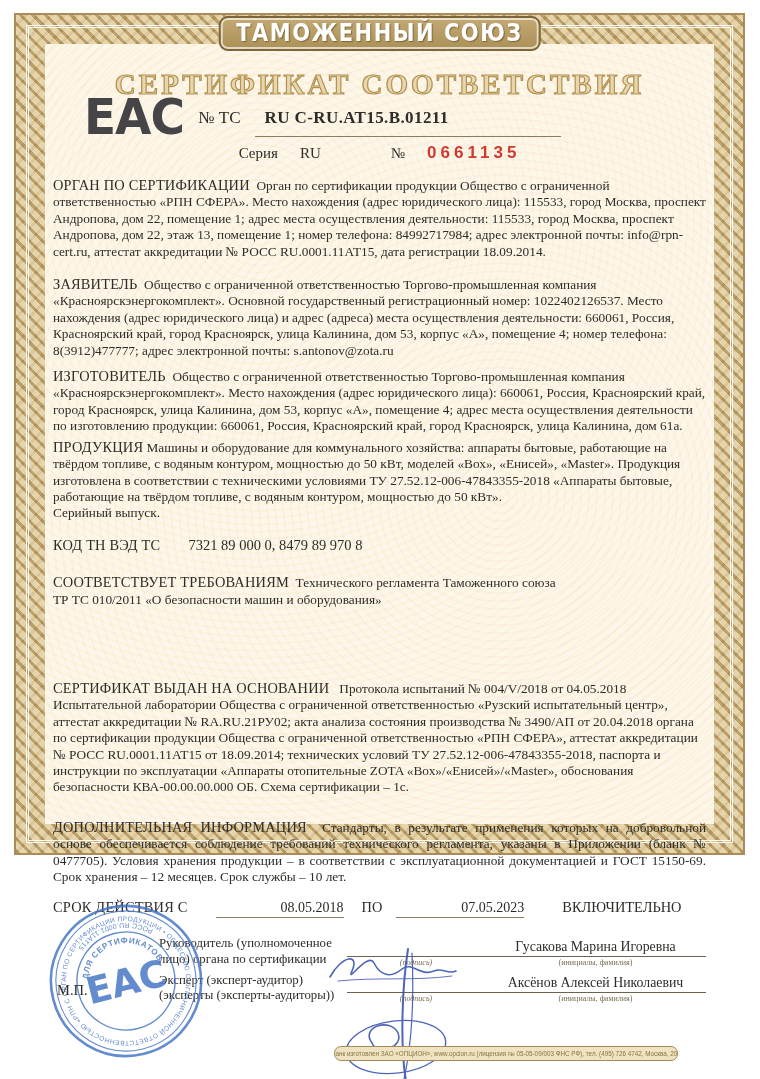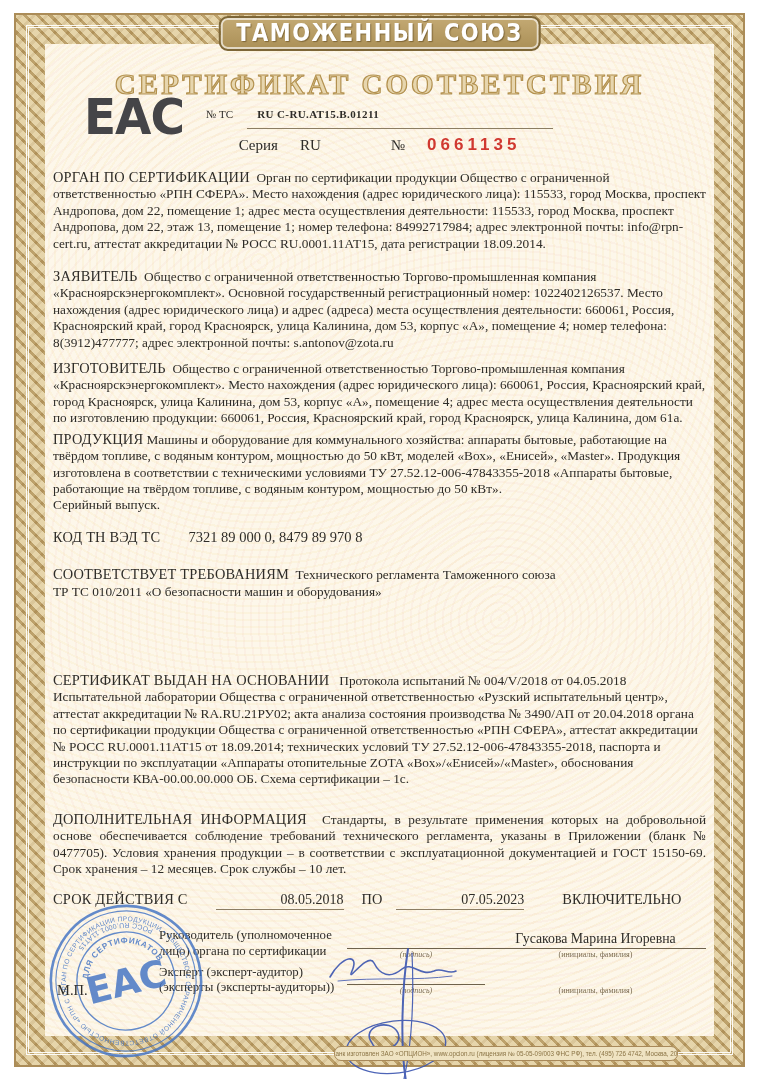--- a/index.html
+++ b/index.html
@@ -2,21 +2,21 @@
 <html><head>
 <meta charset="utf-8">
 <style>
   html,body{margin:0;padding:0;}
   body{
     width:760px;height:1079px;position:relative;background:#ffffff;
     font-family:"Liberation Serif",serif;color:#2e2c28;
   }
   
   .frame{
-    position:absolute;left:14px;top:13px;width:731px;height:1054px;
+    position:absolute;left:14px;top:13px;width:731px;height:842px;
     background-color:#dcc795;
     background-image:
       repeating-linear-gradient(45deg, rgba(158,124,66,.50) 0 3px, rgba(238,224,188,.55) 3px 9px),
       repeating-linear-gradient(-45deg, rgba(158,124,66,.42) 0 3px, transparent 3px 9px);
     border:2px solid #ab8c58;
     box-sizing:border-box;
   }
   .frame-innerline{
     position:absolute;inset:10px;border:3px double rgba(255,255,255,.92);
     pointer-events:none;
@@ -49,21 +49,21 @@
     color:#454548;transform:scaleY(1.05);letter-spacing:-1px;
   }
   .doc-title{
     margin:24px 0 0;text-align:center;
     font-family:"Liberation Serif",serif;font-weight:700;font-size:29px;
     letter-spacing:3px;color:#e7d6ae;
     -webkit-text-stroke:1.2px #b3914f;
     text-shadow:1px 1px 0 rgba(255,255,255,.8);
     white-space:nowrap;
   }
-  .num-row{display:flex;justify-content:center;align-items:baseline;margin-top:7px;font-size:11px;}
+  .num-row{display:flex;justify-content:center;align-items:baseline;margin-top:7px;font-size:17px;}
   .num-label{margin-right:14px;}
   .num-value{
     min-width:286px;text-align:left;font-weight:700;letter-spacing:.4px;
     border-bottom:1px solid #8b7d63;padding:0 10px 8px;
   }
   .series-row{display:flex;justify-content:center;align-items:baseline;margin-top:6px;font-size:15px;gap:12px;}
   .series-label{margin-right:10px;}
   .series-region{margin-right:58px;}
   .series-nosign{margin-right:10px;}
   .series-number{
@@ -196,20 +196,21 @@
       </div>
 
       <div class="sig-row sig-row2">
         <div class="role">Эксперт (эксперт-аудитор)
 (эксперты (эксперты-аудиторы))</div>
         <div class="sig-mid">
           <div class="sig-line"></div>
           <div class="cap">(подпись)</div>
         </div>
         <div>
+          <div class="sig-name">Аксёнов Алексей Николаевич</div>
           <div class="cap">(инициалы, фамилия)</div>
         </div>
       </div>
 
     </div>
   </div>
 
   <div class="mp">М.П.</div>
 
   <svg class="stamp" width="160" height="160" viewBox="0 0 160 160">

